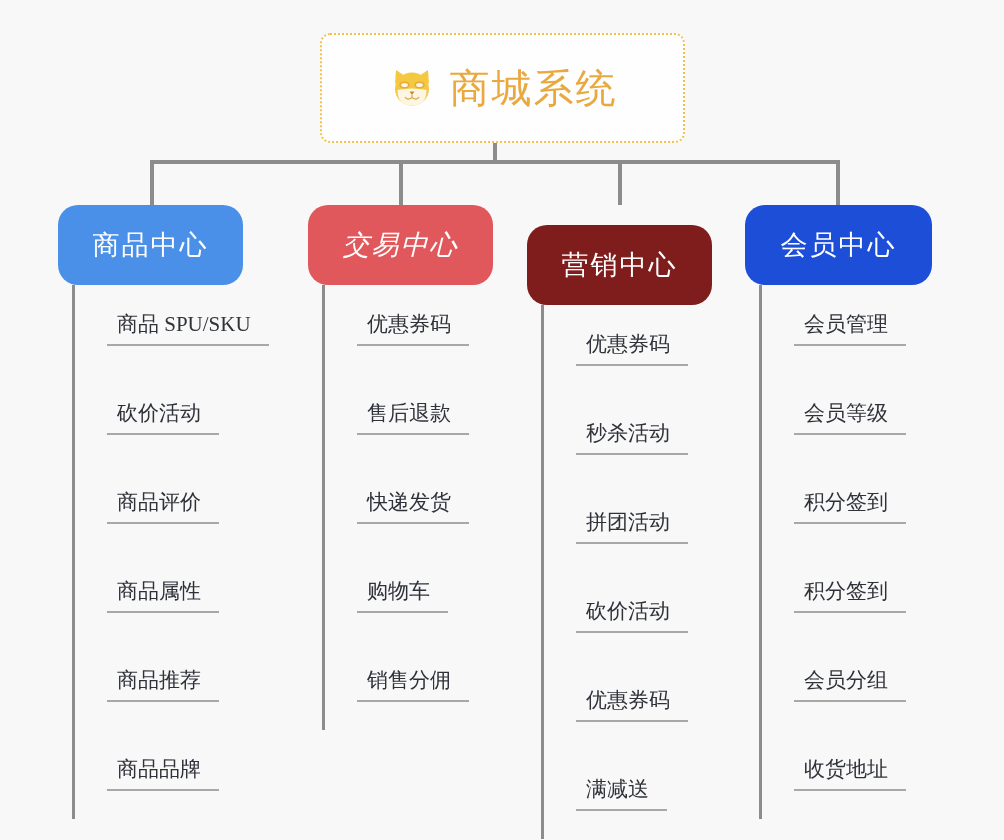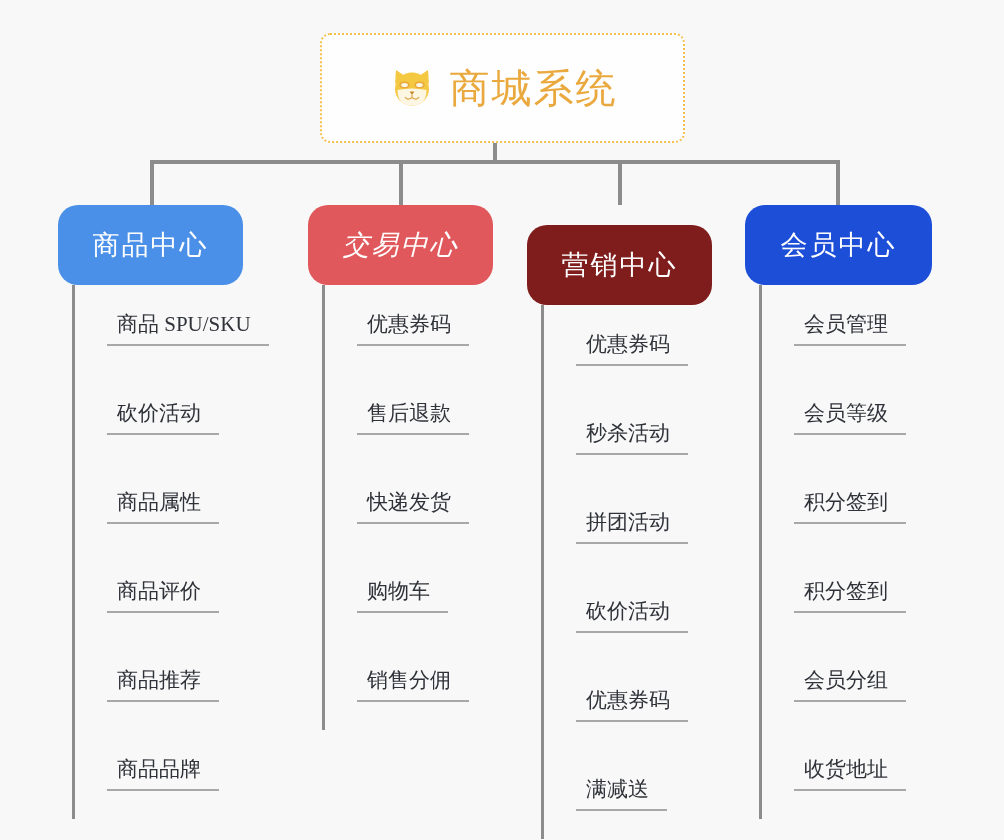--- a/index.html
+++ b/index.html
@@ -159,24 +159,24 @@
       <span>商品中心</span>
     </div>
     <div class="branch-body">
       <div class="leaf">
           <span class="leaf-inner">商品 SPU/SKU</span>
         </div>
       <div class="leaf">
           <span class="leaf-inner">砍价活动</span>
         </div>
       <div class="leaf">
+          <span class="leaf-inner">商品评价</span>
+        </div>
+      <div class="leaf">
           <span class="leaf-inner">商品属性</span>
-        </div>
-      <div class="leaf">
-          <span class="leaf-inner">商品评价</span>
         </div>
       <div class="leaf">
           <span class="leaf-inner">商品推荐</span>
         </div>
       <div class="leaf">
           <span class="leaf-inner">商品品牌</span>
         </div>
     </div>
   </div>
 

